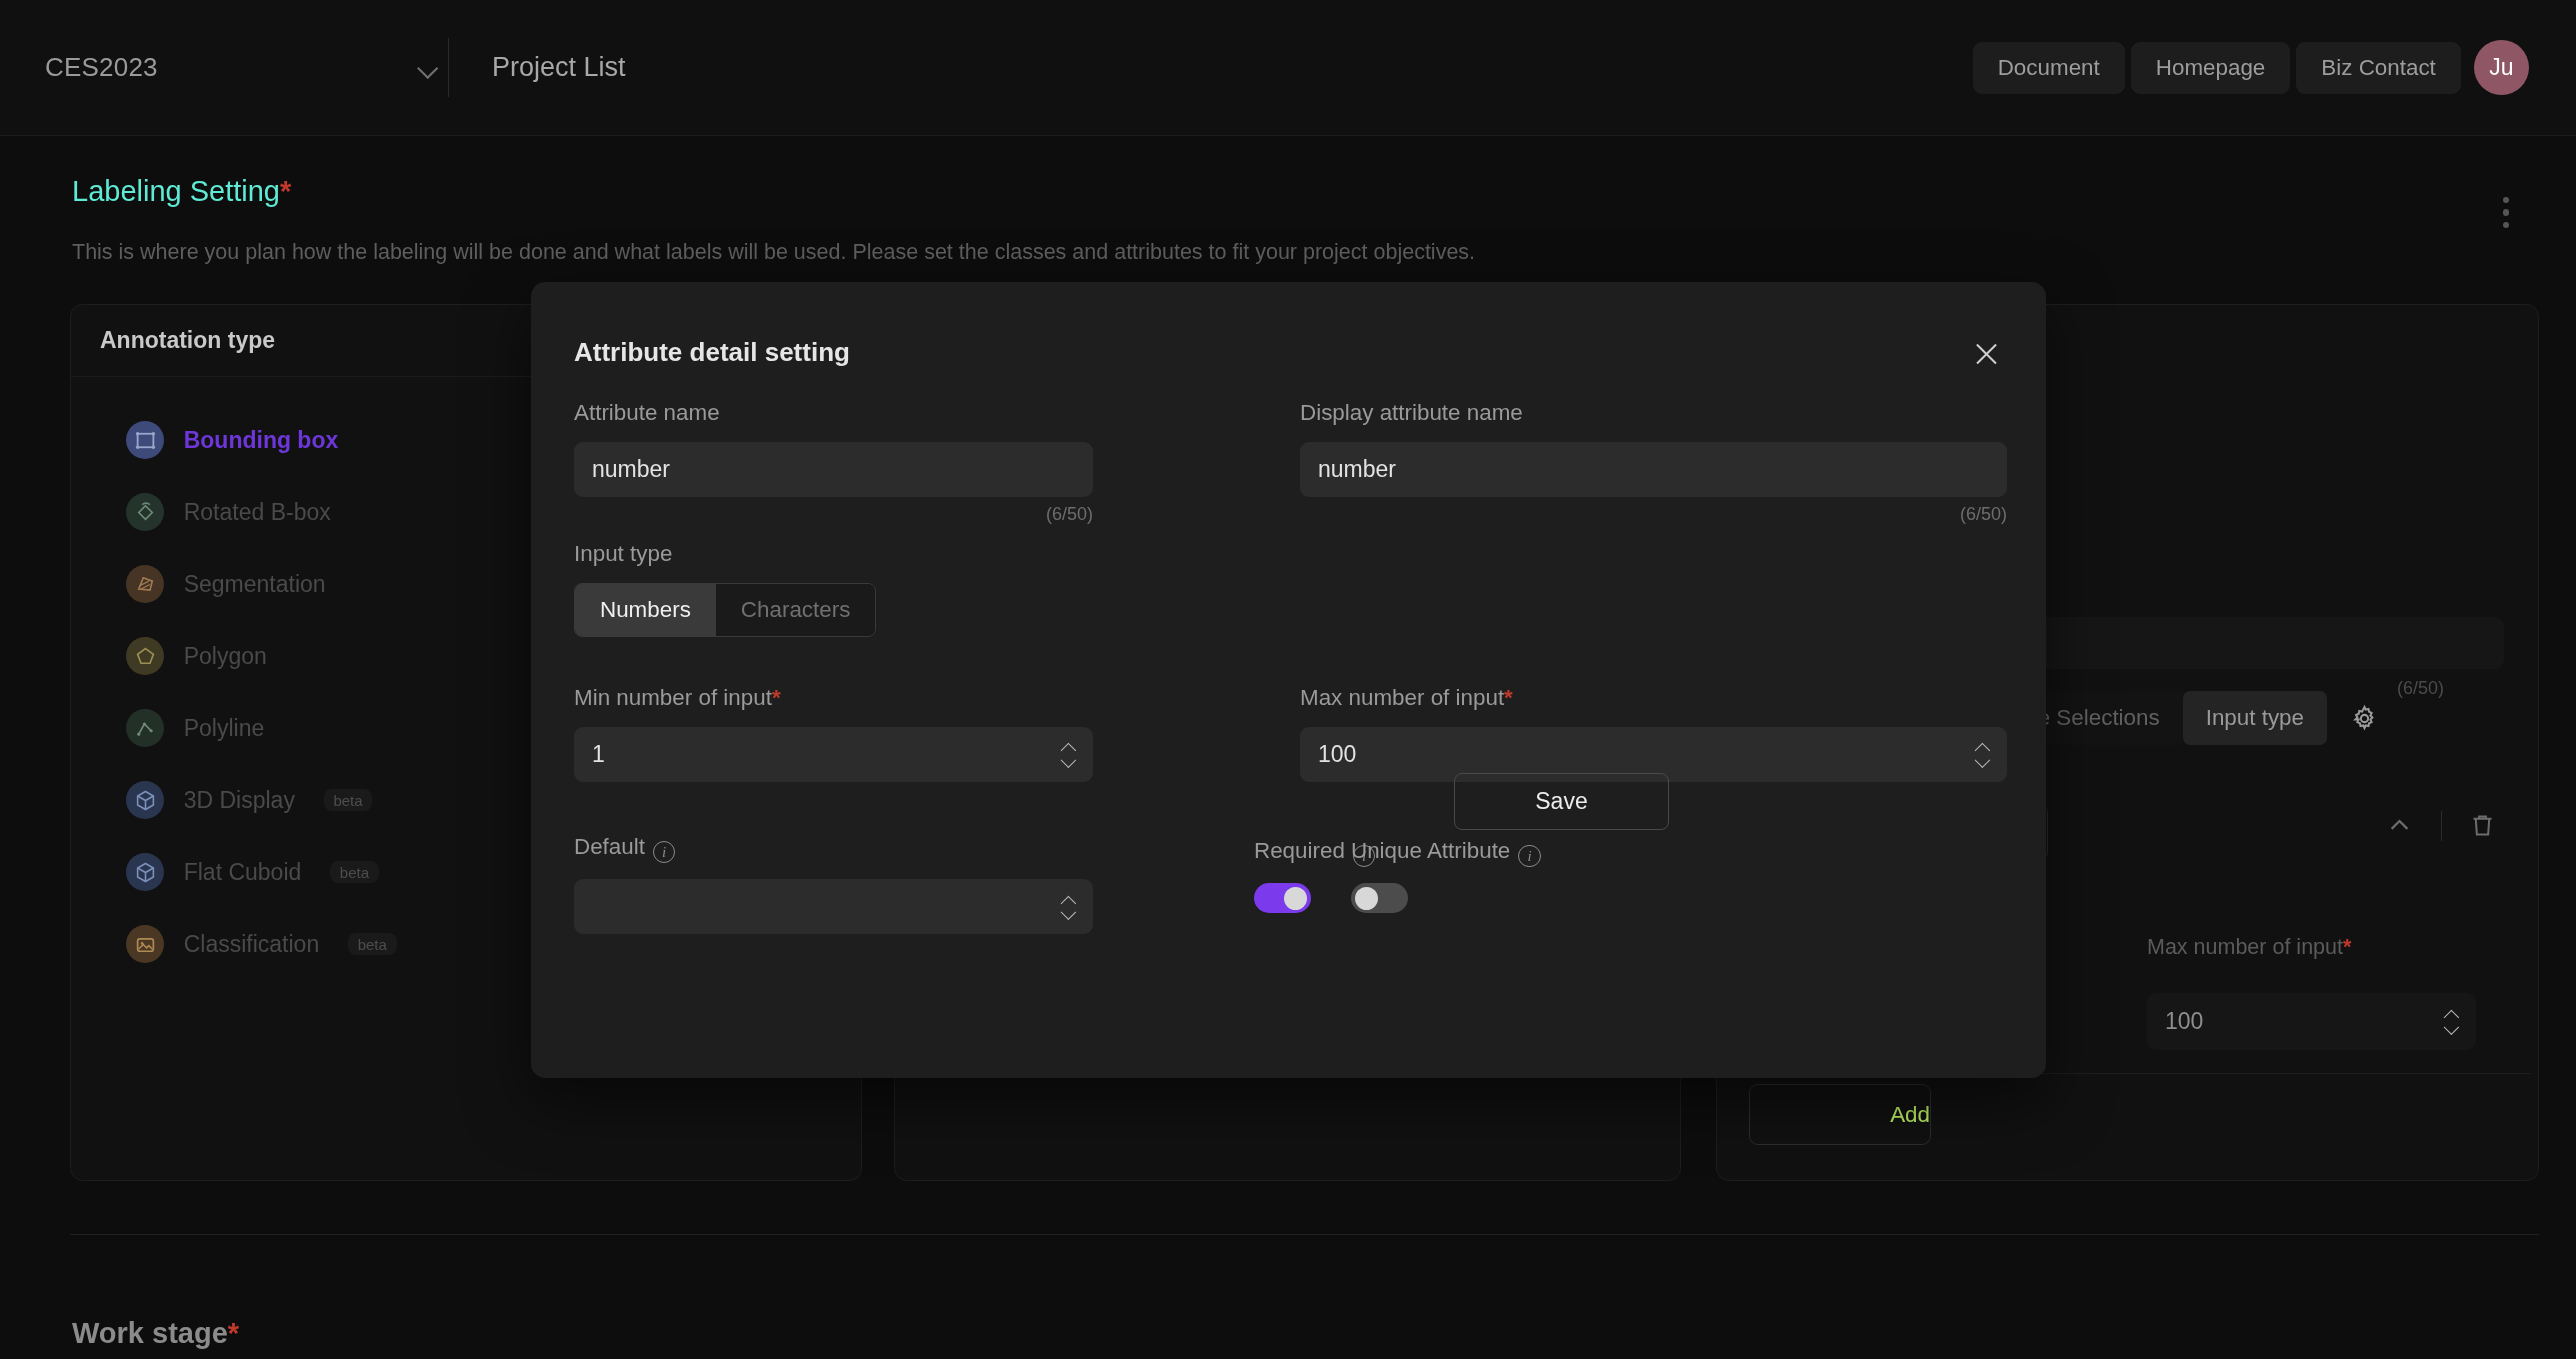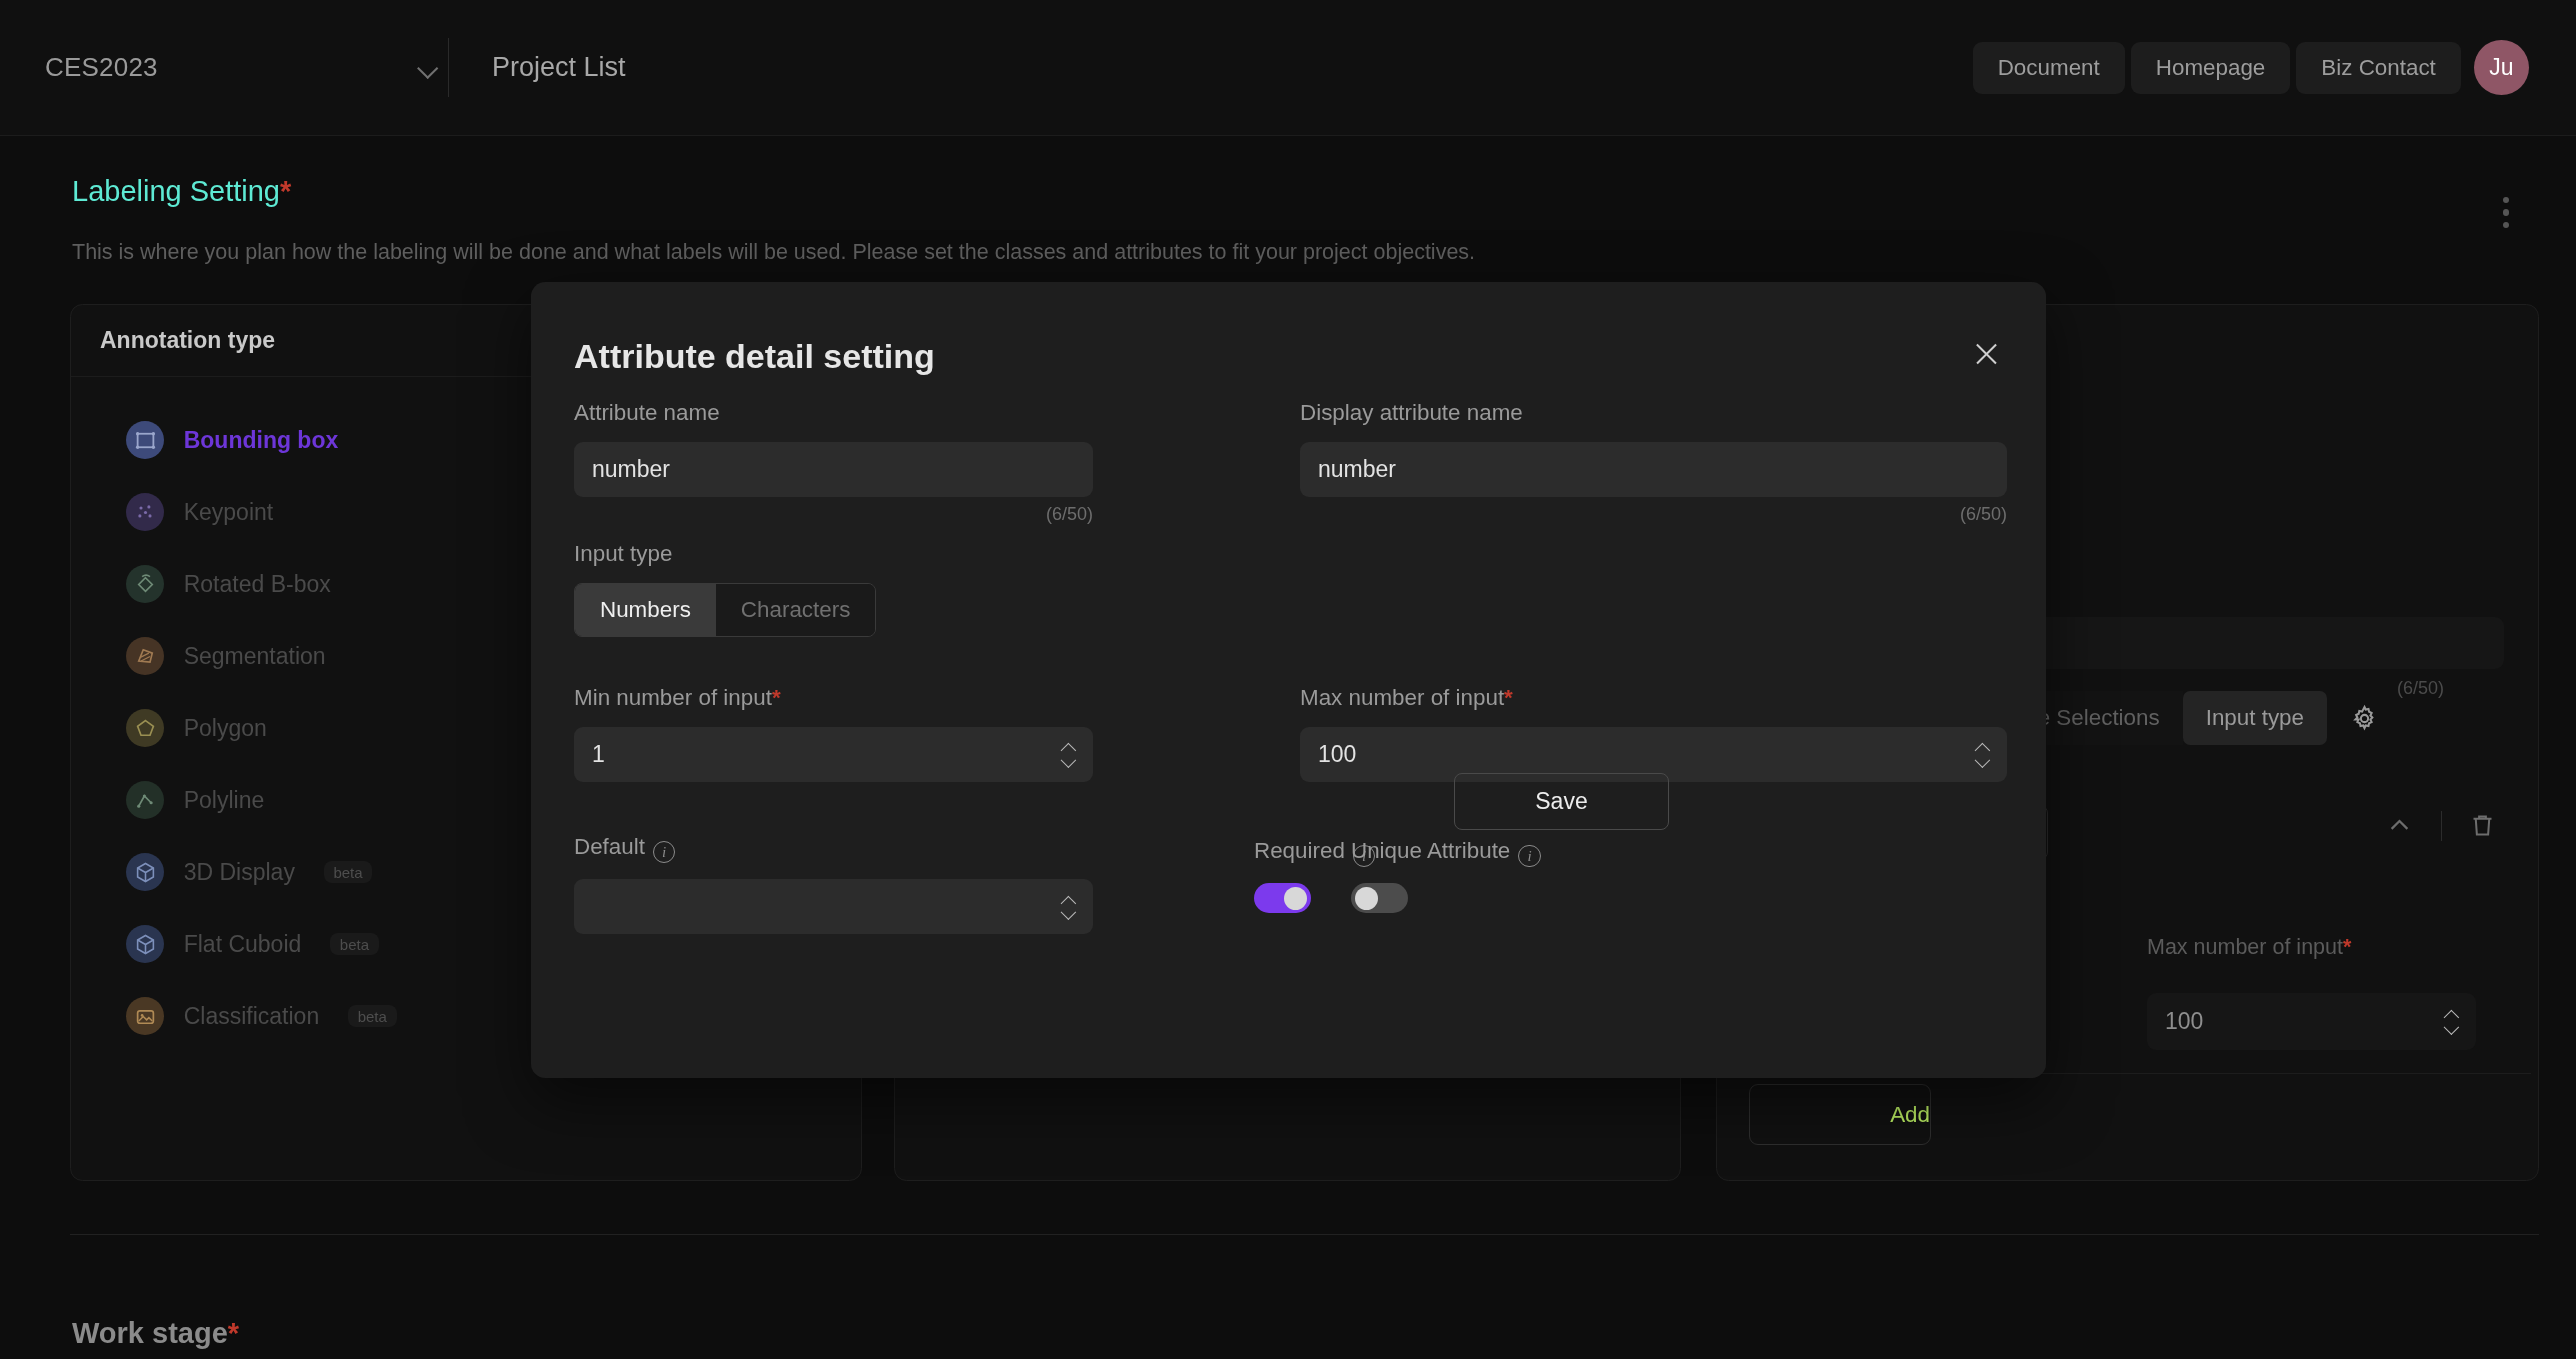--- a/index.html
+++ b/index.html
@@ -128,21 +128,21 @@
 
   .hr-bottom { position: absolute; left: 70px; top: 1234px; width: 2469px; height: 0.9px; background: #212121; }
   .ws-title { position: absolute; left: 72px; top: 1317px; font-size: 29px; font-weight: bold; color: #8b8b8b; }
 
   
   .modal {
     position: absolute; left: 531px; top: 282px; width: 1515px; height: 796px;
     background: #1e1e1e; border-radius: 14.3px;
     box-shadow: 0 23px 63px rgba(0,0,0,.55);
   }
-  .modal-title { position: absolute; left: 43px; top: 55px; font-size: 34px; font-weight: bold; color: #e6e6e6; }
+  .modal-title { position: absolute; left: 43px; top: 55px; font-size: 26px; font-weight: bold; color: #e6e6e6; }
   .modal-x {
     position: absolute; right: 38px; top: 50px; width: 43px; height: 43px;
     cursor: pointer; display: flex; align-items: center; justify-content: center;
   }
   .modal-x::before, .modal-x::after {
     content: ""; position: absolute; width: 27px; height: 1.8px; background: #cfcfcf;
   }
   .modal-x::before { transform: rotate(45deg); }
   .modal-x::after  { transform: rotate(-45deg); }
 
@@ -233,32 +233,20 @@
           <span class="bubble" style="background:#3d4a7a;">
             <svg width="27" height="27" viewBox="0 0 24 24">
               <rect x="5" y="6" width="14" height="12" fill="none" stroke="#9aa6cc" stroke-width="1.6"></rect>
               <circle cx="5" cy="6" r="1.5" fill="#9aa6cc"></circle>
               <circle cx="19" cy="6" r="1.5" fill="#9aa6cc"></circle>
               <circle cx="5" cy="18" r="1.5" fill="#9aa6cc"></circle>
               <circle cx="19" cy="18" r="1.5" fill="#9aa6cc"></circle>
             </svg>
           </span>
           <span class="nm">Bounding box</span>
-        </div>
-        <div class="atype">
-          <span class="bubble" style="background:#322a4a;">
-            <svg width="27" height="27" viewBox="0 0 24 24">
-              <circle cx="8" cy="8" r="1.4" fill="#7a6aa8"></circle>
-              <circle cx="15" cy="7" r="1.4" fill="#7a6aa8"></circle>
-              <circle cx="12" cy="12" r="1.4" fill="#7a6aa8"></circle>
-              <circle cx="7" cy="15" r="1.4" fill="#7a6aa8"></circle>
-              <circle cx="16" cy="15" r="1.4" fill="#7a6aa8"></circle>
-            </svg>
-          </span>
-          <span class="nm">Keypoint</span>
         </div>
         <div class="atype">
           <span class="bubble" style="background:#24332c;">
             <svg width="27" height="27" viewBox="0 0 24 24">
               <polygon points="12,6 18,12 12,18 6,12" fill="none" stroke="#6e8a76" stroke-width="1.5"></polygon>
               <path d="M9 5a6 6 0 0 1 7 0" fill="none" stroke="#6e8a76" stroke-width="1.5"></path>
             </svg>
           </span>
           <span class="nm">Rotated B-box</span>
         </div>

